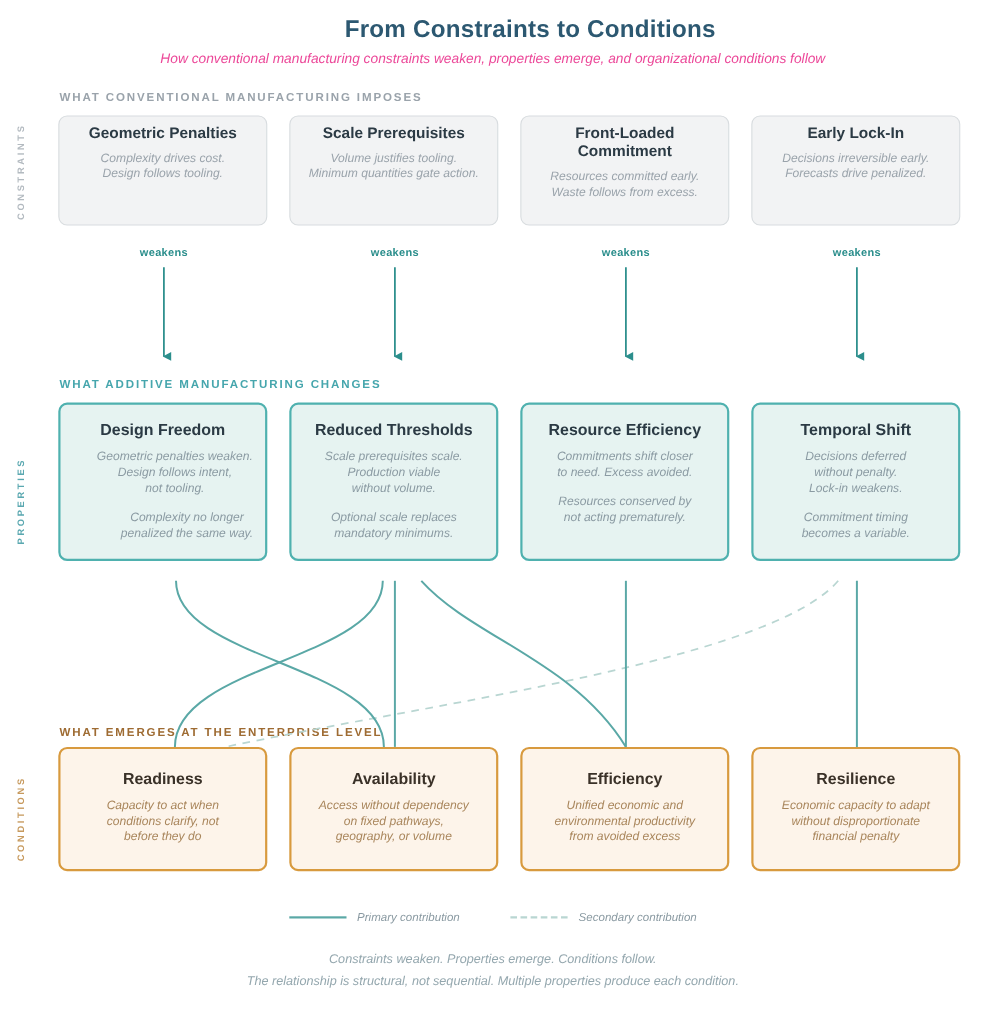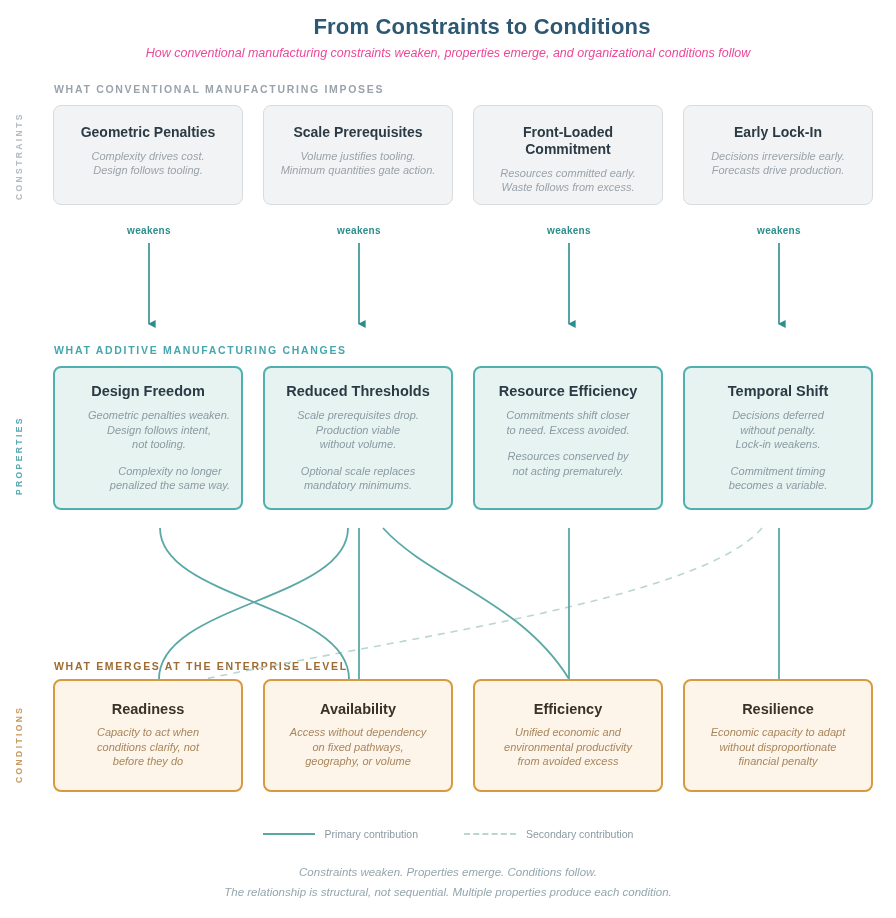--- a/index.html
+++ b/index.html
@@ -46,21 +46,21 @@
     justify-content:flex-start;text-align:center;
   }
   .card .ttl{font-weight:bold;color:#2b3a44;}
   .card .body{font-style:italic;line-height:1.32;}
   .card .body + .body{margin-top:12px;}
 
   
   .c-card{
     top:105px;width:190px;height:100px;
     background:#f2f3f4;border:1px solid #d8dcdf;
-    padding-top:18px;
+    padding-top:6px;
   }
   .c-card .ttl{font-size:14px;margin-bottom:8px;line-height:1.2;}
   .c-card .body{font-size:11px;color:#9aa3ab;}
   .c-card.two-line{}
 
   
   .p-card{
     top:366px;width:190px;height:144px;
     background:#e6f3f1;border:2px solid #4fb1af;
     padding-top:15px;
@@ -85,21 +85,21 @@
   
   .weakens-label{
     position:absolute;top:225px;width:120px;text-align:center;
     font-size:10px;font-weight:bold;color:#2b8e8c;letter-spacing:.3px;
   }
   svg.links{position:absolute;left:0;top:0;width:896px;height:918px;pointer-events:none;}
 
   
   .legend{
     position:absolute;top:828px;left:0;width:896px;
-    display:flex;justify-content:center;align-items:center;gap:46px;
+    display:flex;justify-content:center;align-items:center;gap:46px;font-style:italic;
   }
   .legend-item{display:flex;align-items:center;gap:10px;}
   .legend-swatch{width:52px;height:0;border-top:2.5px solid #5aa8a6;}
   .legend-swatch.dashed{border-top:2px dashed #b9d6d2;}
   .legend-text{font-size:10.5px;color:#8a9aa2;}
 
   
   .footer{
     position:absolute;left:0;top:862px;width:896px;text-align:center;
     font-size:11.5px;font-style:italic;color:#94a7ae;line-height:1.75;
@@ -133,21 +133,21 @@
   </div>
   <div class="card c-card two-line col2">
     <div class="ttl" style="white-space: pre-line;">Front-Loaded
 Commitment</div>
     <div class="body" style="white-space: pre-line;">Resources committed early.
 Waste follows from excess.</div>
   </div>
   <div class="card c-card col3">
     <div class="ttl">Early Lock-In</div>
     <div class="body" style="white-space: pre-line;">Decisions irreversible early.
-Forecasts drive production.</div>
+Forecasts drive penalized.</div>
   </div>
 
   <div class="weakens-label" style="left:89px;">weakens</div>
   <div class="weakens-label" style="left:299px;">weakens</div>
   <div class="weakens-label" style="left:509px;">weakens</div>
   <div class="weakens-label" style="left:719px;">weakens</div>
 
   <svg class="links" viewBox="0 0 896 918">
     <defs>
       <marker id="ah" markerWidth="9" markerHeight="9" refX="4.5" refY="7.2" orient="auto" markerUnits="userSpaceOnUse">
@@ -185,21 +185,21 @@
   <div class="card p-card col0">
     <div class="ttl">Design Freedom</div>
     <div class="body" style="white-space: pre-line; margin-left: 22px;">Geometric penalties weaken.
 Design follows intent,
 not tooling.</div>
     <div class="body" style="white-space: pre-line; margin-left: 44px;">Complexity no longer
 penalized the same way.</div>
   </div>
   <div class="card p-card col1">
     <div class="ttl">Reduced Thresholds</div>
-    <div class="body" style="white-space: pre-line;">Scale prerequisites drop.
+    <div class="body" style="white-space: pre-line;">Scale prerequisites scale.
 Production viable
 without volume.</div>
     <div class="body" style="white-space: pre-line;">Optional scale replaces
 mandatory minimums.</div>
   </div>
   <div class="card p-card col2">
     <div class="ttl">Resource Efficiency</div>
     <div class="body" style="white-space: pre-line;">Commitments shift closer
 to need. Excess avoided.</div>
     <div class="body" style="white-space: pre-line;">Resources conserved by

